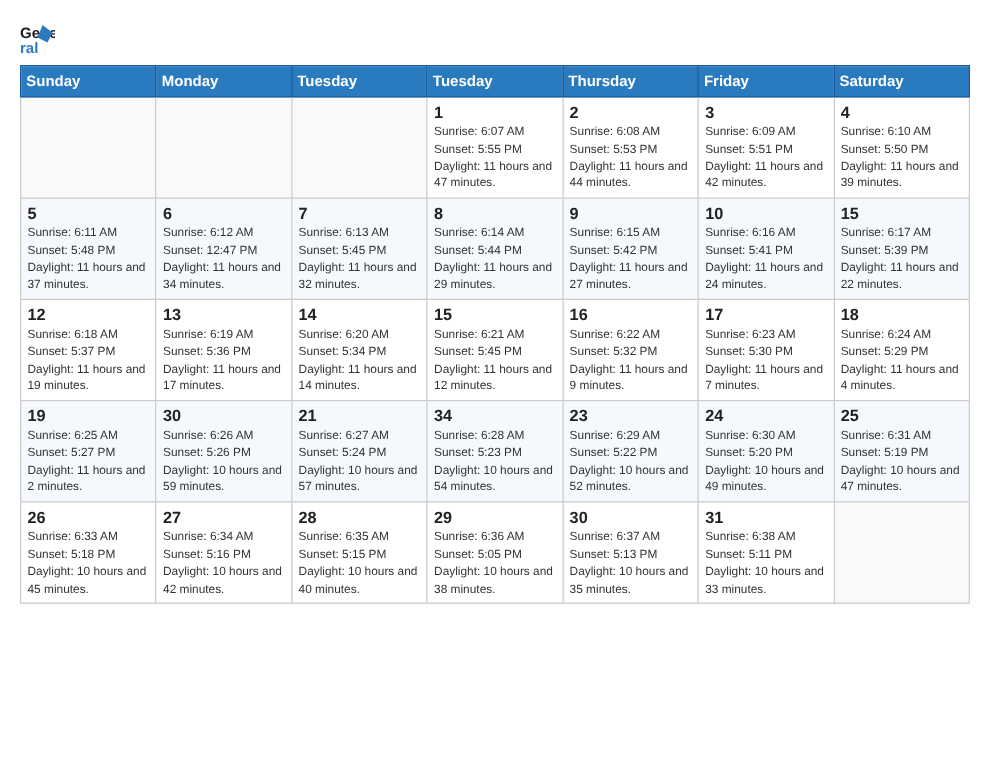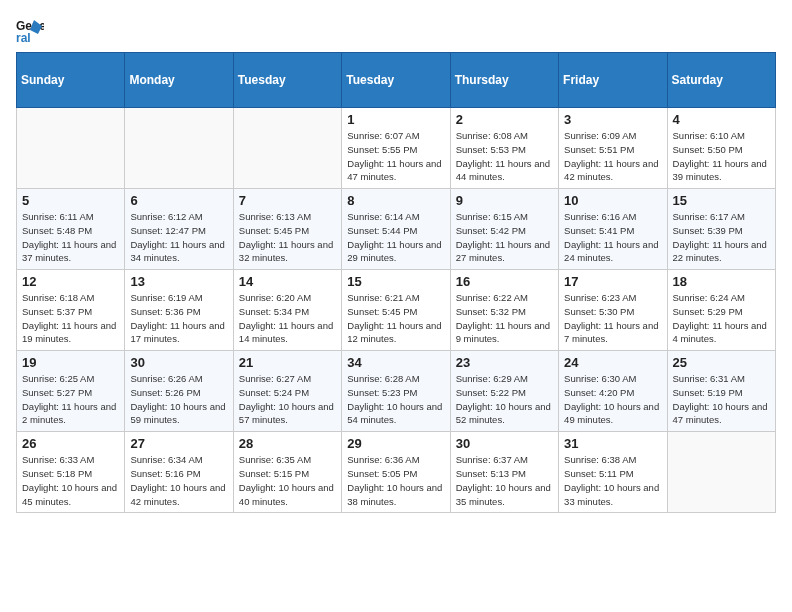--- a/index.html
+++ b/index.html
@@ -40,21 +40,21 @@
     .calendar {
       width: 100%;
       border-collapse: collapse;
       border: 1px solid #ccc;
     }
     .calendar th {
       background-color: #2a7abf;
       color: #fff;
       font-size: 12px;
       font-weight: bold;
-      padding: 20px 4px;
+      padding: 5px 4px;
       text-align: left;
       border: 1px solid #1a5a9a;
     }
     .calendar td {
       vertical-align: top;
       border: 1px solid #ccc;
       padding: 4px 5px;
       font-size: 10px;
       color: #333;
       width: calc(100% / 7);
@@ -265,21 +265,21 @@
         </td>
         <td>
           <span class="day-number">23</span>
           <div class="day-info">Sunrise: 6:29 AM
 Sunset: 5:22 PM
 Daylight: 10 hours and 52 minutes.</div>
         </td>
         <td>
           <span class="day-number">24</span>
           <div class="day-info">Sunrise: 6:30 AM
-Sunset: 4:20 PM
+Sunset: 5:20 PM
 Daylight: 10 hours and 49 minutes.</div>
         </td>
         <td>
           <span class="day-number">25</span>
           <div class="day-info">Sunrise: 6:31 AM
 Sunset: 5:19 PM
 Daylight: 10 hours and 47 minutes.</div>
         </td>
       </tr>
       <tr>

